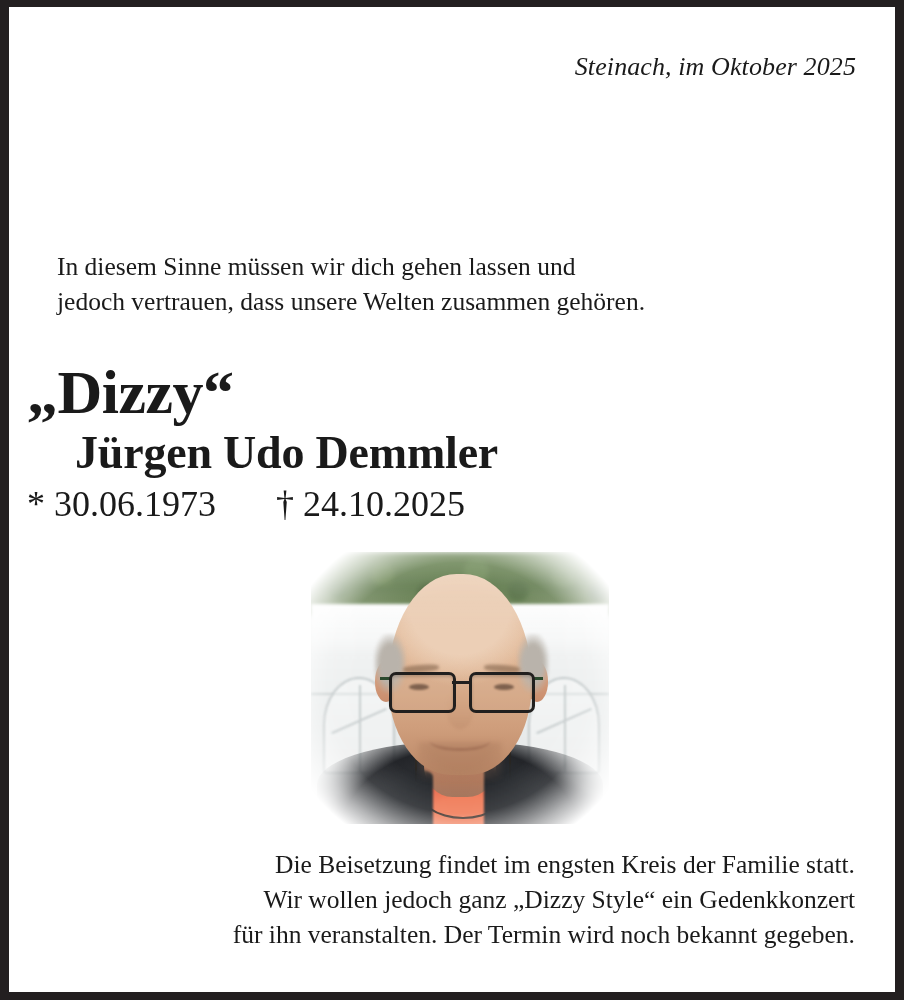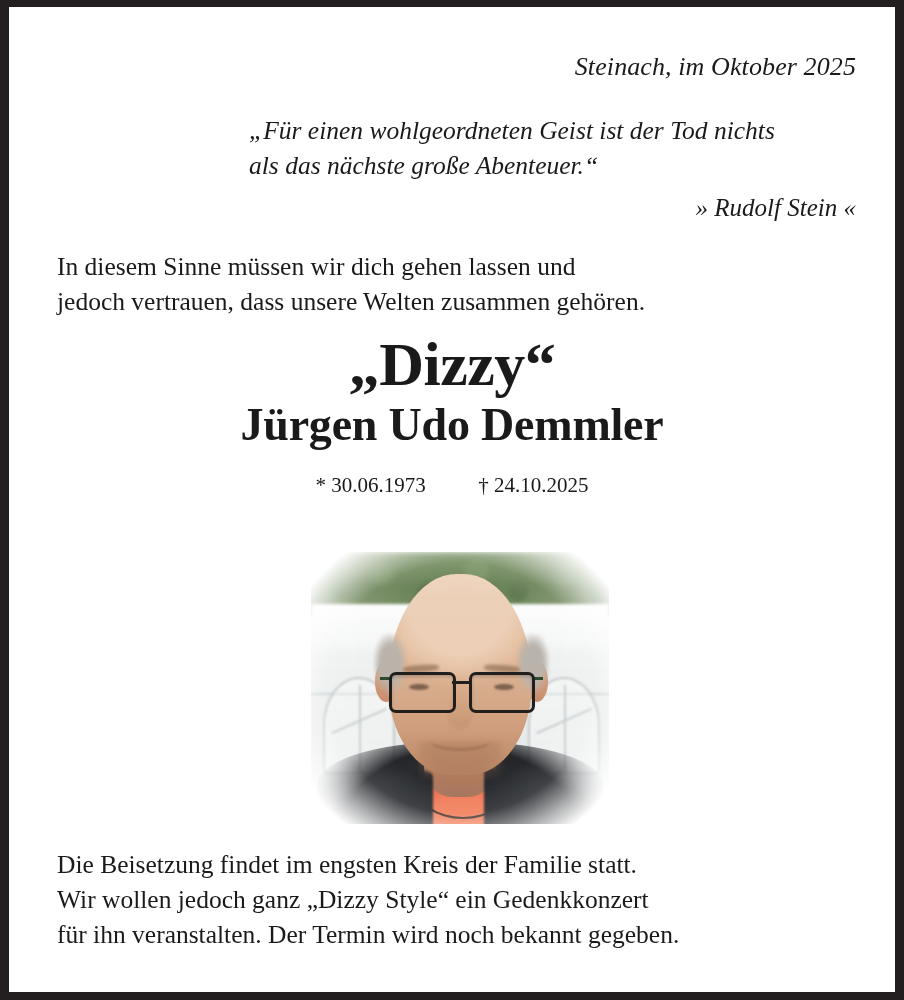--- a/index.html
+++ b/index.html
@@ -76,42 +76,44 @@
   }
   .intro-line {
     font-size: 25.5px;
     line-height: 35px;
     white-space: nowrap;
   }
 
   
   .name-block {
     position: absolute;
-    top: 322px;
+    top: 350px;
     left: 0;
     right: 0;
-    text-align: center;
+    text-align: left;
+    padding-left: 18px;
   }
   .nickname {
     font-size: 62px;
     font-weight: bold;
     line-height: 70px;
     letter-spacing: -.5px;
   }
   .fullname {
     font-size: 46px;
     font-weight: bold;
     line-height: 56px;
     letter-spacing: -.2px;
     margin-top: -2px;
+    margin-left: 48px;
   }
   .dates {
-    font-size: 21px;
+    font-size: 36px;
     line-height: 38px;
-    margin-top: 13px;
+    margin-top: 4px;
   }
   .dates .date-gap {
     display: inline-block;
     width: 42px;
   }
 
   
   .portrait-wrap {
     position: absolute;
     top: 545px;
@@ -330,35 +332,31 @@
   .closing-block {
     position: absolute;
     top: 840px;
     left: 48px;
     right: 40px;
   }
   .closing-line {
     font-size: 25.5px;
     line-height: 35px;
     white-space: nowrap;
+    text-align: right;
   }
 </style>
 </head>
 <body>
 
 <div class="notice-frame">
   <div class="notice-inner">
 
     <div class="dateline">Steinach, im Oktober 2025</div>
 
-    <div class="quote-block">
-      <div class="quote-line">„Für einen wohlgeordneten Geist ist der Tod nichts</div>
-      <div class="quote-line">als das nächste große Abenteuer.“</div>
-      <div class="quote-attrib">» Rudolf Stein «</div>
-    </div>
 
     <div class="intro-block">
       <div class="intro-line">In diesem Sinne müssen wir dich gehen lassen und</div>
       <div class="intro-line">jedoch vertrauen, dass unsere Welten zusammen gehören.</div>
     </div>
 
     <div class="name-block">
       <div class="nickname">„Dizzy“</div>
       <div class="fullname">Jürgen Udo Demmler</div>
       <div class="dates">

